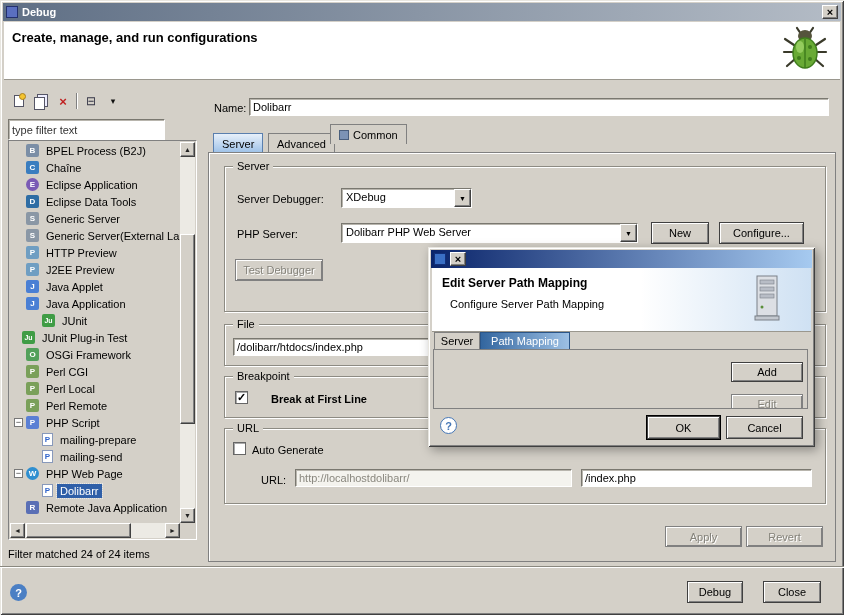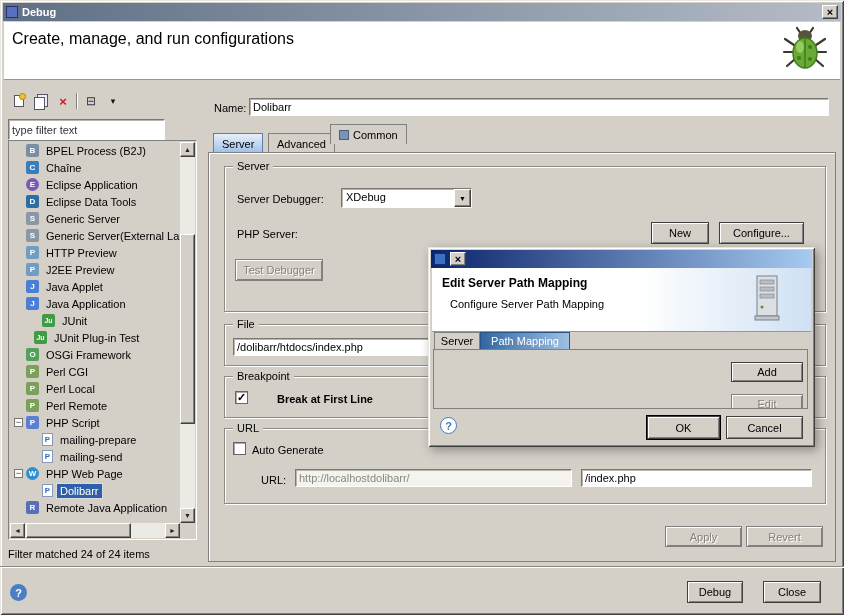--- a/index.html
+++ b/index.html
@@ -95,21 +95,21 @@
 
 <div id="window">
 
   <div class="titlebar" style="left:3px;top:3px;right:3px;background:linear-gradient(to right,#5f6f85,#b4bcc6);">
     <span class="abs" style="width:12px;height:12px;background:#5a6fc0;border:1px solid #23306e;position:static;flex:none;"></span>
     <span class="ttext">Debug</span>
     <span class="winbtn">×</span>
   </div>
 
   <div class="abs" style="left:4px;top:22px;right:4px;height:58px;background:#fff;border-bottom:1px solid #9a978e;">
-    <span class="abs" style="left:8px;top:8px;font-weight:normal;font-size:16px;">Create, manage, and run configurations</span>
+    <span class="abs" style="left:8px;top:8px;font-weight:bold;font-size:13px;">Create, manage, and run configurations</span>
     <svg class="abs" style="right:10px;top:3px;" width="50" height="50" viewBox="0 0 50 50">
       <g stroke="#3a3a2a" stroke-width="2.2" stroke-linecap="round">
         <path d="M14 20 L5 14"></path>
           <path d="M13 27 L4 27"></path>
           <path d="M15 34 L7 41"></path>
         <path d="M36 20 L45 14"></path>
           <path d="M37 27 L46 27"></path>
           <path d="M35 34 L43 41"></path>
         <path d="M21 9 L17 3"></path>
           <path d="M29 9 L33 3"></path>
@@ -195,21 +195,21 @@
         <div class="tree-row" style="padding-left: 4px;">
           <span class="expander-space"></span>
           <span class="ic ic-java-app">J</span>
           <span class="tree-label">Java Application</span>
         </div>
         <div class="tree-row" style="padding-left: 4px; margin-left: 16px;">
           <span class="expander-space"></span>
           <span class="ic ic-junit">Ju</span>
           <span class="tree-label">JUnit</span>
         </div>
-        <div class="tree-row" style="padding-left: 12px;">
+        <div class="tree-row" style="padding-left: 0;">
           <span class="expander-space"></span>
           <span class="ic ic-junit-plugin">Ju</span>
           <span class="tree-label">JUnit Plug-in Test</span>
         </div>
         <div class="tree-row" style="padding-left: 4px;">
           <span class="expander-space"></span>
           <span class="ic ic-osgi">O</span>
           <span class="tree-label">OSGi Framework</span>
         </div>
         <div class="tree-row" style="padding-left: 4px;">
@@ -290,40 +290,44 @@
   <div class="abs" style="left:208px;top:152px;width:628px;height:410px;border:1px solid #808080;box-shadow:inset 1px 1px 0 #fff;"></div>
 
   <div class="group" style="left:224px;top:166px;width:602px;height:146px;">
     <span class="group-label">Server</span>
     <span class="abs" style="left:12px;top:26px;">Server Debugger:</span>
     <div class="combo abs" style="left:116px;top:21px;width:131px;height:20px;">
       <div class="combo-field">XDebug</div>
       <div class="combo-btn">▼</div>
     </div>
     <span class="abs" style="left:12px;top:61px;">PHP Server:</span>
+    <div class="combo abs" style="left:116px;top:56px;width:297px;height:20px;">
+      <div class="combo-field">Dolibarr PHP Web Server</div>
+      <div class="combo-btn">▼</div>
+    </div>
     <div class="btn abs" style="left:426px;top:55px;width:58px;height:22px;">
       <span>New</span>
     </div>
     <div class="btn abs" style="left:494px;top:55px;width:85px;height:22px;">
       <span>Configure...</span>
     </div>
     <div class="btn disabled abs" style="left:10px;top:92px;width:88px;height:22px;border-color:#808080;">
       <span>Test Debugger</span>
     </div>
   </div>
 
   <div class="group" style="left:224px;top:324px;width:602px;height:42px;">
     <span class="group-label">File</span>
     <input class="tinput abs" style="left: 8px; top: 13px; width: 500px; height: 18px;" value="/dolibarr/htdocs/index.php">
   </div>
 
   <div class="group" style="left:224px;top:376px;width:602px;height:42px;">
     <span class="group-label">Breakpoint</span>
     <span class="cb abs" style="left:10px;top:14px;">✓</span>
-    <span class="abs" style="left:36px;top:16px;font-weight:bold;padding-left:16px;">Break at First Line</span>
+    <span class="abs" style="left:30px;top:16px;font-weight:bold;padding-left:16px;">Break at First Line</span>
   </div>
 
   <div class="group" style="left:224px;top:428px;width:602px;height:76px;">
     <span class="group-label">URL</span>
     <span class="cb abs" style="left:8px;top:13px;"></span>
     <span class="abs" style="left:27px;top:15px;">Auto Generate</span>
     <span class="abs" style="left:36px;top:45px;">URL:</span>
     <input class="tinput gray abs" style="left: 70px; top: 40px; width: 277px; height: 18px;" value="http://localhostdolibarr/">
     <input class="tinput abs" style="left: 356px; top: 40px; width: 231px; height: 18px;" value="/index.php">
   </div>

